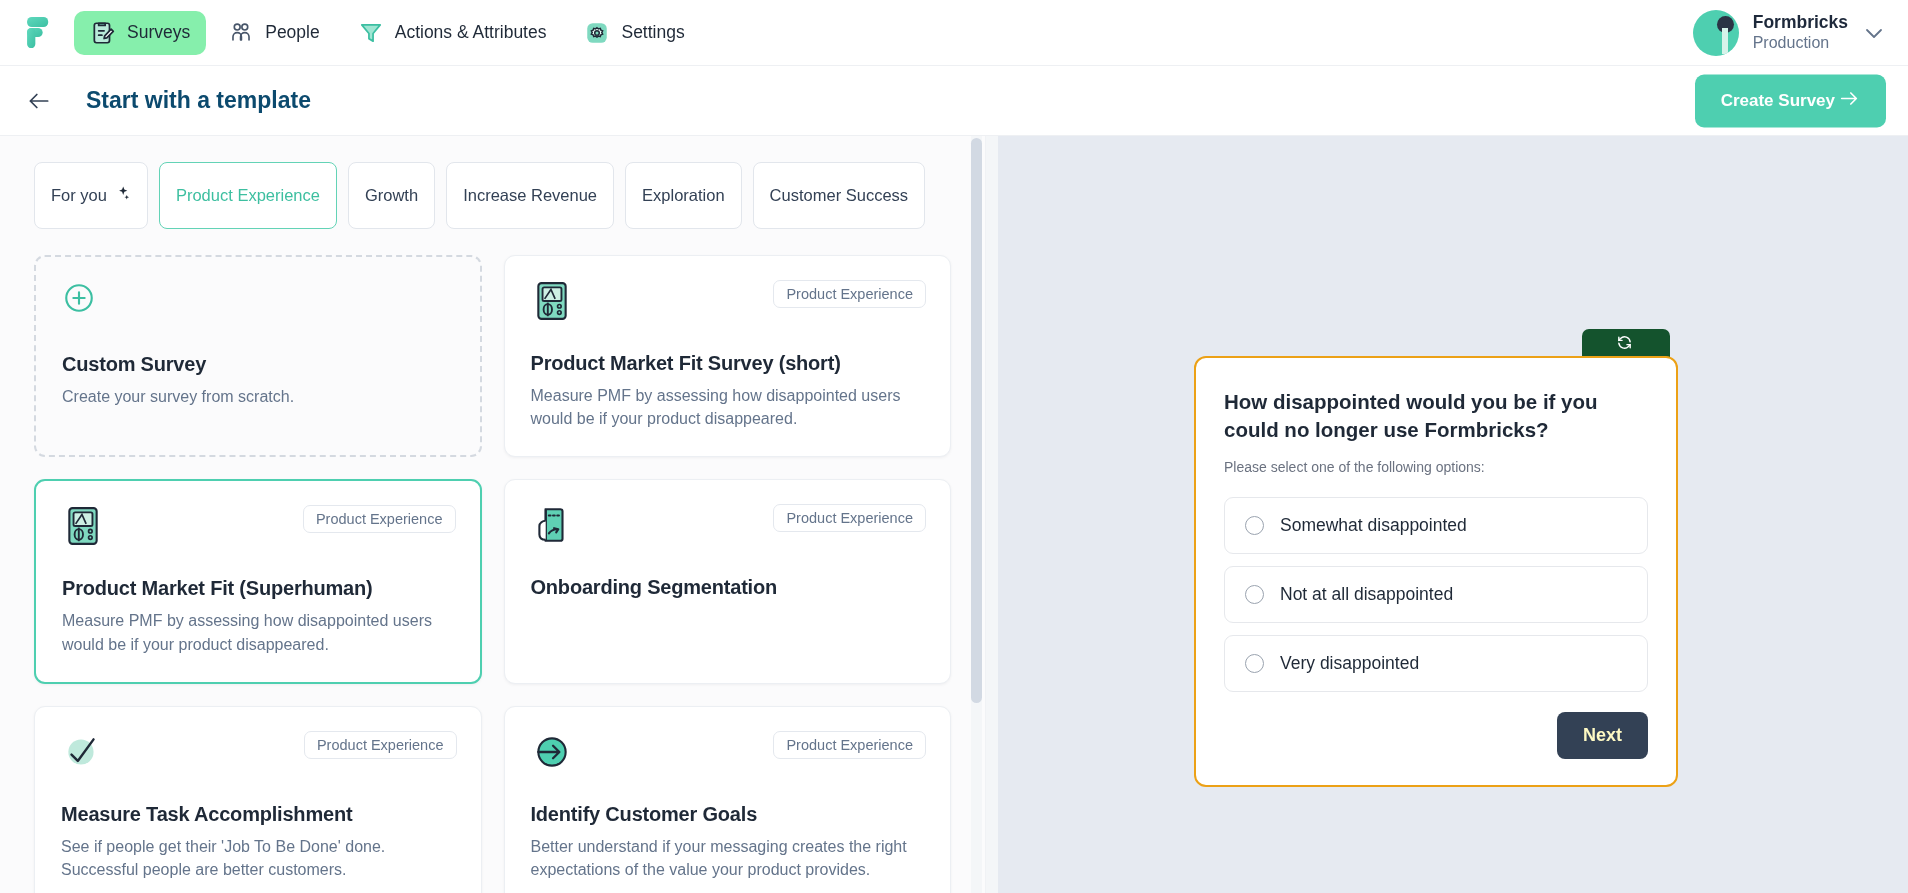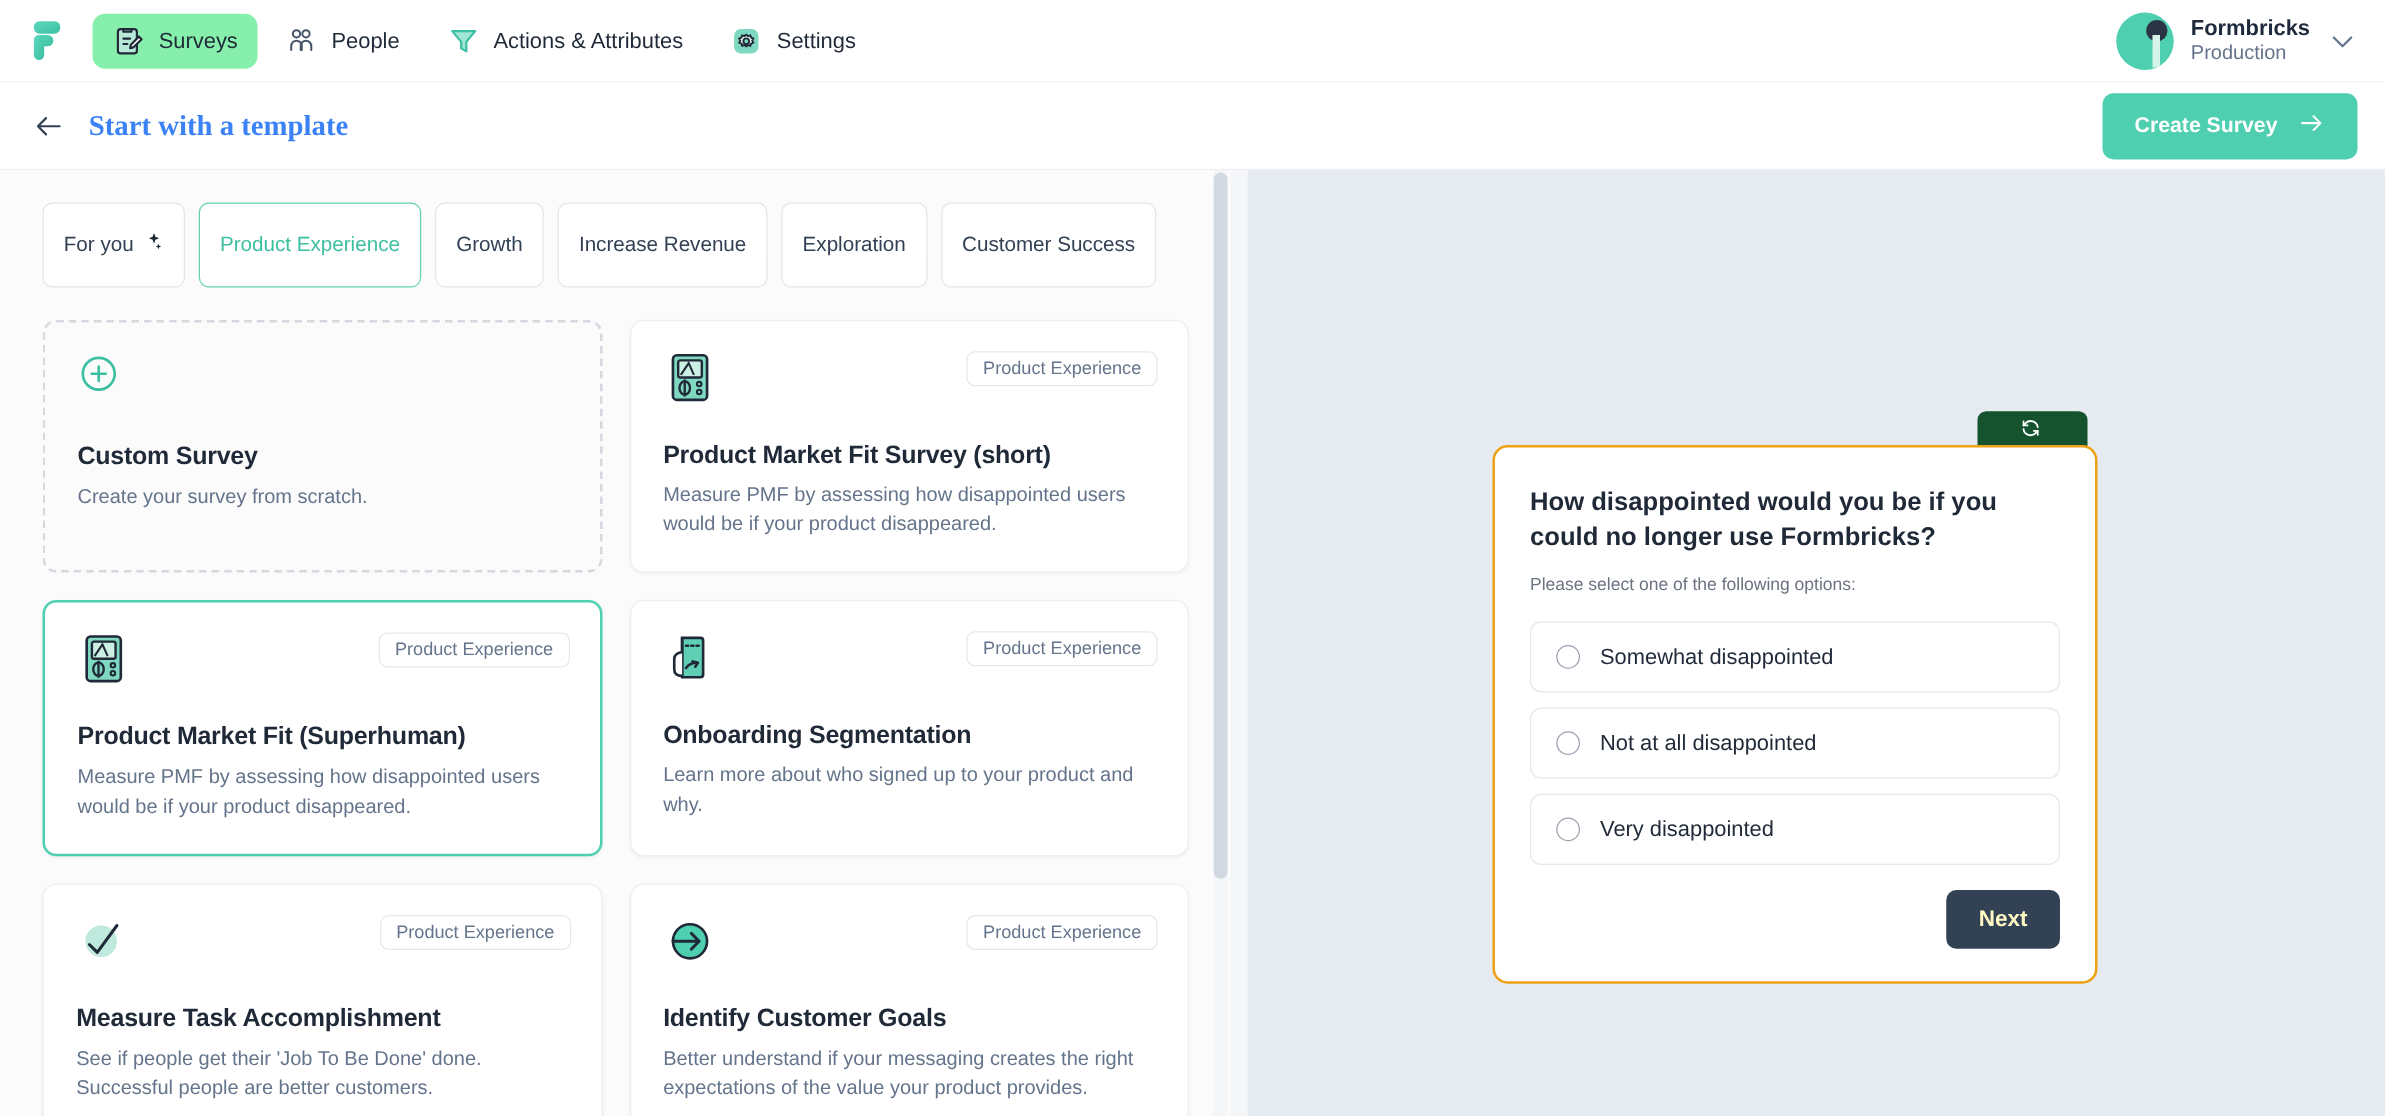--- a/index.html
+++ b/index.html
@@ -68,28 +68,28 @@
   
   .pagehead {
     height: 70px;
     display: flex; align-items: center;
     padding: 0 22px;
     border-bottom: 1px solid #eef0f3;
     background: #fff;
     position: relative;
   }
   .backbtn { width: 34px; height: 34px; display:flex; align-items:center; justify-content:center; color:#334155; cursor:pointer; }
-  .pagetitle { font-size: 23px; font-weight: 700; margin-left: 15px; color:#3b82f6;font-family:Liberation Serif, serif; }
+  .pagetitle { font-size: 23px; font-weight: 700; margin-left: 30px; color:#0c4a6e; }
   .createbtn {
     position: absolute; right: 22px; top: 50%; transform: translateY(-50%);
     background: #4ecfb0; color: #fff;
     border: none; border-radius: 9px;
     font-size: 17px; font-weight: 700;
     padding: 13px 26px;
-    display: flex; align-items: center; gap: 16px;
+    display: flex; align-items: center; gap: 3px;
     cursor: pointer;
     font-family: "Liberation Sans", sans-serif;
   }
 
   
   .body {
     display: flex;
     height: calc(893px - 66px - 70px);
     background: #fcfcfd;
   }
@@ -414,21 +414,20 @@
           <svg viewBox="0 0 40 40" width="42" height="42">
             <path d="M14 5h14a2 2 0 0 1 2 2v26a2 2 0 0 1-2 2H14z" fill="#5fd0b4" stroke="#1f2937" stroke-width="2"></path>
             <path d="M14 5v30" stroke="#1f2937" stroke-width="2"></path>
             <path d="M17 11h10" stroke="#1f2937" stroke-width="2" stroke-dasharray="1.6 2.4" stroke-linecap="round"></path>
             <path d="M14 16c-3 0-6 2-6 5v8c0 3 2 5 6 5" fill="#ffffff" stroke="#1f2937" stroke-width="2"></path>
             <path d="M17 28c2-3 5-4 8-4" fill="none" stroke="#1f2937" stroke-width="2" stroke-linecap="round"></path>
             <path d="M22 23l4 1-2 3" fill="none" stroke="#1f2937" stroke-width="2" stroke-linecap="round" stroke-linejoin="round"></path>
           </svg>
         </div>
         <div class="card-title">Onboarding Segmentation</div>
-        <div class="card-desc">Learn more about who signed up to your product and why.</div>
       </div>
 
       <div class="card">
         <div class="tag">Product Experience</div>
         <div class="card-icon">
           <svg viewBox="0 0 40 40" width="42" height="42">
             <circle cx="19" cy="20" r="12" fill="#bfe9dc"></circle>
             <path d="M10 22.5l6 6L31 8" fill="none" stroke="#1f2937" stroke-width="2.3" stroke-linecap="round" stroke-linejoin="round"></path>
           </svg>
         </div>

